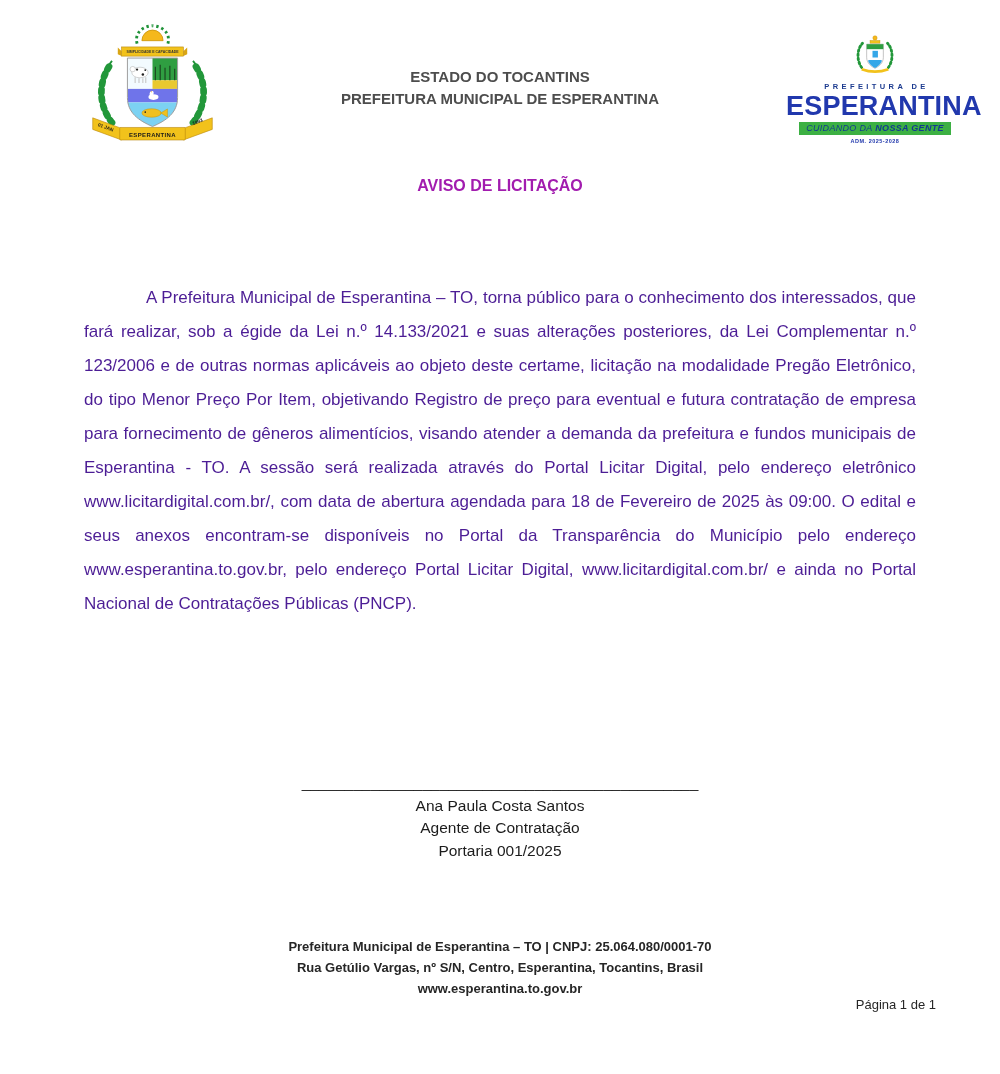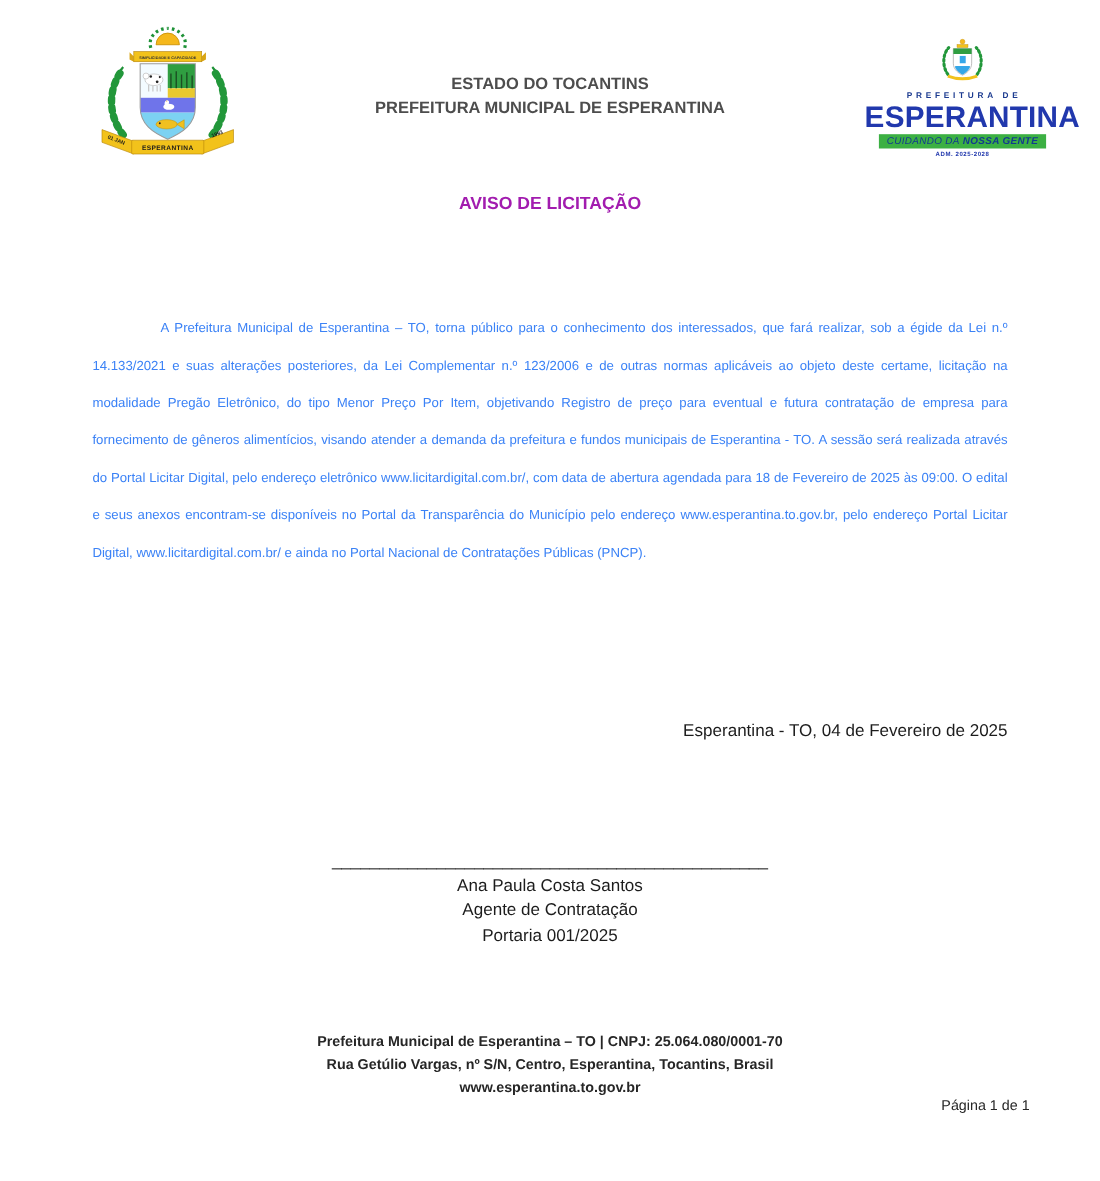--- a/index.html
+++ b/index.html
@@ -28,21 +28,21 @@
   .rl-adm{font-size:5.5px;color:#2138ad;font-weight:bold;margin-top:2px;letter-spacing:0.5px;}
 
   
   .title-block{position:absolute;left:0;right:0;top:177px;text-align:center;
     font-weight:bold;font-size:16px;color:#a21caf;}
   .title-line2{margin-top:14px;}
 
   
   .body-paragraph{
     position:absolute;left:84px;top:281px;width:832px;
-    font-size:12px;line-height:34px;text-align:justify;text-indent:62px;color:#3b82f6;
+    font-size:17px;line-height:34px;text-align:justify;text-indent:62px;color:#4c1d95;
   }
   .date-line{position:absolute;right:84px;top:656px;font-size:15.5px;color:#1c1c1c;}
 
   
   .signature{position:absolute;left:0;right:0;top:772px;text-align:center;
     font-size:15.5px;line-height:22.5px;color:#1c1c1c;}
   .signature .rule{letter-spacing:0;white-space:nowrap;}
 
   
   .footer{position:absolute;left:0;right:0;top:936px;text-align:center;
@@ -130,21 +130,20 @@
     <div class="rl-band"><span>CUIDANDO DA</span>&nbsp;<b>NOSSA GENTE</b></div>
     <div class="rl-adm">ADM. 2025-2028</div>
   </div>
 
   <div class="title-block">
     <div>AVISO DE LICITAÇÃO</div>
   </div>
 
   <div class="body-paragraph">A Prefeitura Municipal de Esperantina – TO, torna público para o conhecimento dos interessados, que fará realizar, sob a égide da Lei n.º 14.133/2021 e suas alterações posteriores, da Lei Complementar n.º 123/2006 e de outras normas aplicáveis ao objeto deste certame, licitação na modalidade Pregão Eletrônico, do tipo Menor Preço Por Item, objetivando Registro de preço para eventual e futura contratação de empresa para fornecimento de gêneros alimentícios, visando atender a demanda da prefeitura e fundos municipais de Esperantina - TO. A sessão será realizada através do Portal Licitar Digital, pelo endereço eletrônico www.licitardigital.com.br/, com data de abertura agendada para 18 de Fevereiro de 2025 às 09:00. O edital e seus anexos encontram-se disponíveis no Portal da Transparência do Município pelo endereço www.esperantina.to.gov.br, pelo endereço Portal Licitar Digital, www.licitardigital.com.br/ e ainda no Portal Nacional de Contratações Públicas (PNCP).</div>
 
-  <div class="date-line">Esperantina - TO, 04 de Fevereiro de 2025</div>
 
   <div class="signature">
     <div class="rule">______________________________________________</div>
     <div>Ana Paula Costa Santos</div>
     <div>Agente de Contratação</div>
     <div>Portaria 001/2025</div>
   </div>
 
   <div class="footer">
     <div>Prefeitura Municipal de Esperantina – TO | CNPJ: 25.064.080/0001-70</div>

